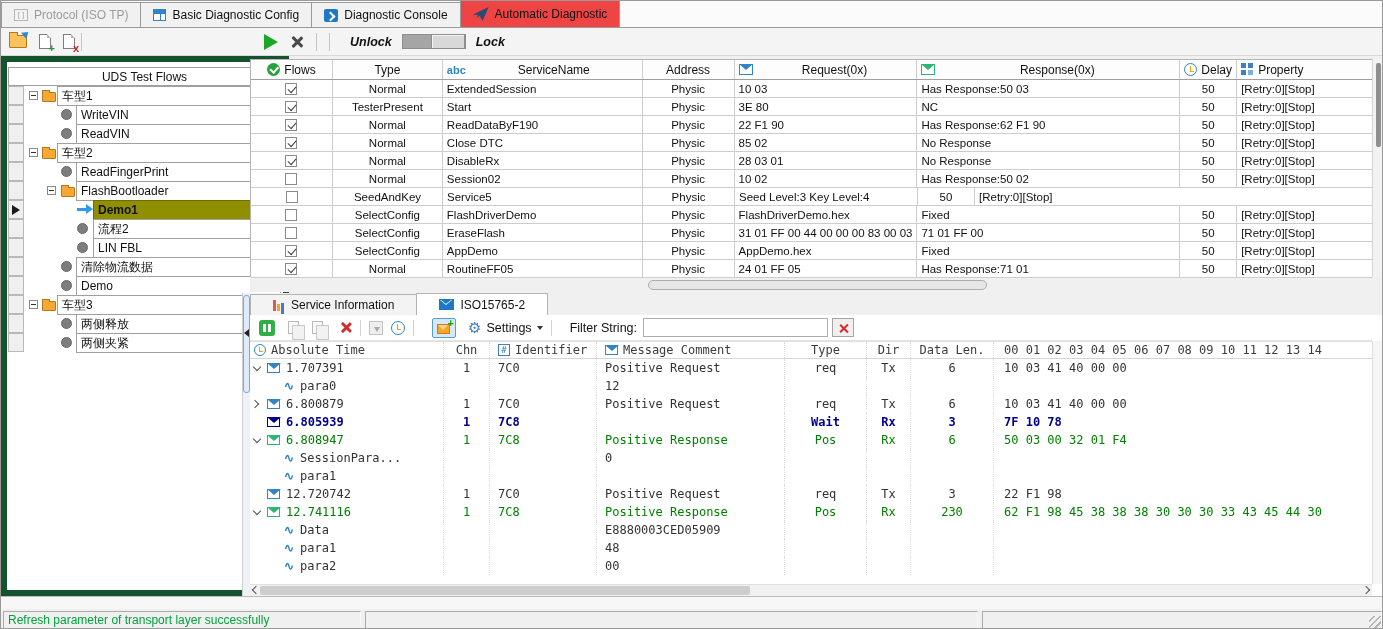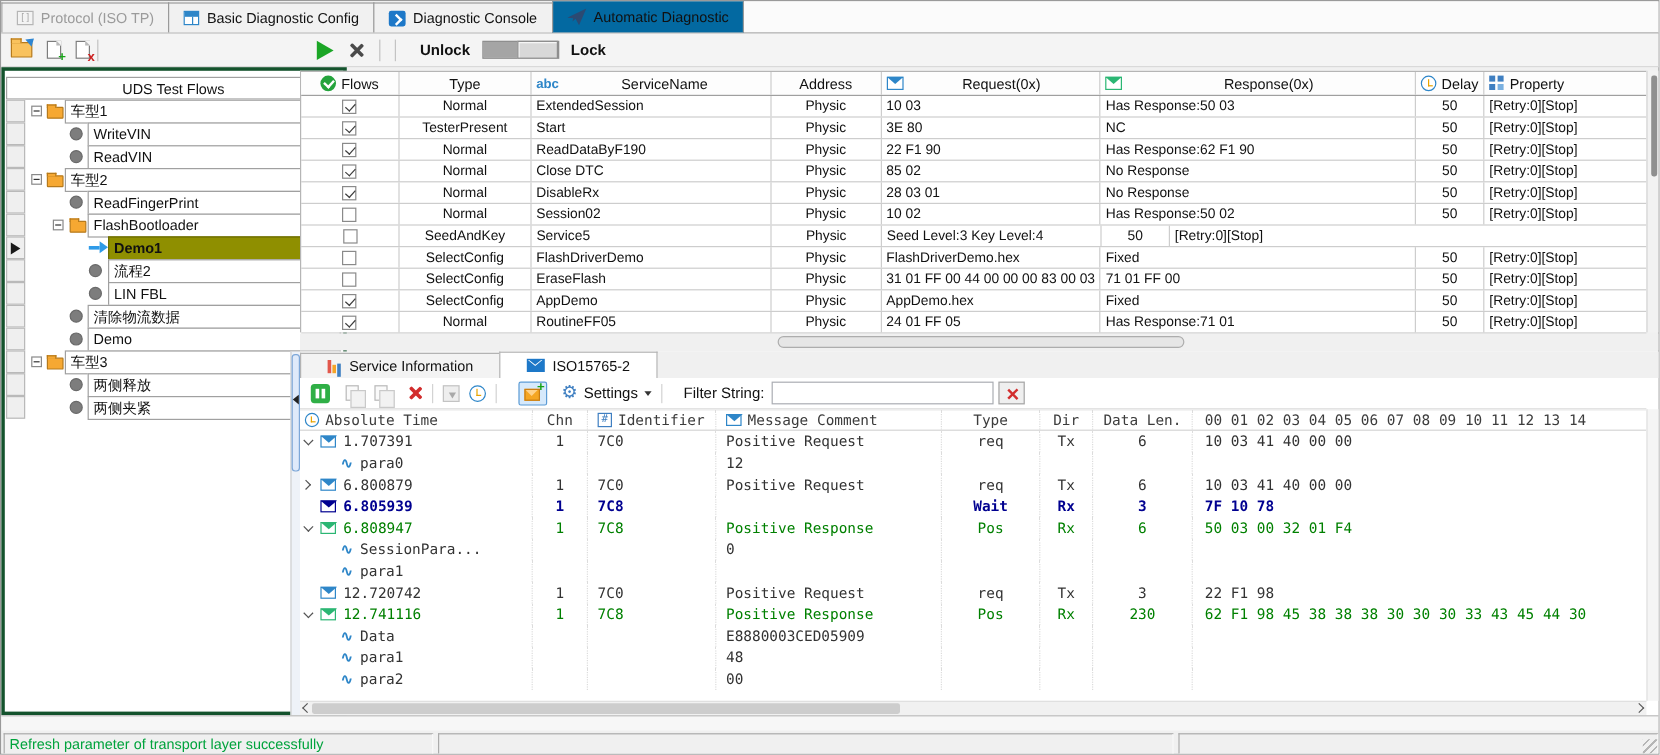--- a/index.html
+++ b/index.html
@@ -6,21 +6,21 @@
   *{box-sizing:border-box;}
   .app{position:relative;width:1383px;height:629px;background:#f0f0f0;
        font-family:"Liberation Sans","DejaVu Sans",sans-serif;font-size:12px;color:#111;
        border:1px solid #9a9a9a;overflow:hidden;}
 
   
   .tabbar{position:absolute;left:0;top:0;width:1383px;height:27px;background:#fbfbfb;
           border-bottom:1px solid #9a9a9a;display:flex;align-items:flex-end;}
   .tab{height:25px;display:flex;align-items:center;gap:6px;padding:0 12px;
        border:1px solid #9a9a9a;border-bottom:none;background:#f1f1f1;margin-right:-1px;}
-  .tab.t-active{height:27px;background:#0369a1;position:relative;z-index:2;font-weight:bold;font-weight:normal;}
+  .tab.t-active{height:27px;background:#ef4444;position:relative;z-index:2;font-weight:bold;font-weight:normal;}
   .tab.t-disabled{color:#9b9b9b;}
   .ti{display:inline-block;position:relative;flex:none;}
   .ti-protocol{width:14px;height:12px;border:1px solid #b5b5b5;background:#f3f3f3;color:#a8a8a8;
                font-size:8px;line-height:10px;text-align:center;}
   .ti-protocol::before{content:"[ ]";}
   .ti-config{width:13px;height:12px;border:1px solid #2e86c8;background:#fff;}
   .ti-config::before{content:'';position:absolute;left:0;top:0;right:0;height:4px;background:#2e86c8;}
   .ti-config::after{content:'';position:absolute;left:6px;top:4px;bottom:0;width:1px;background:#2e86c8;}
   .ti-console{width:14px;height:13px;background:#1d78c8;border-radius:2px;}
   .ti-console::before{content:'';position:absolute;left:3px;top:4px;width:5px;height:5px;
@@ -38,28 +38,28 @@
   .tb-open::after{content:'';position:absolute;right:-3px;top:-6px;border-left:6px solid #2f86d2;border-top:4px solid transparent;border-bottom:4px solid transparent;transform:rotate(-40deg);}
   .doc{width:12px;height:15px;background:#fff;border:1px solid #7d7d7d;margin-left:12px;position:relative;}
   .doc::before{content:'';position:absolute;right:-1px;top:-1px;border-top:4px solid #f4f4f4;border-left:4px solid #b9b9b9;}
   .doc .badge{position:absolute;right:-5px;bottom:-5px;font-size:11px;font-weight:bold;line-height:10px;}
   .badge.add{color:#17a317;} .badge.del{color:#cc2222;}
   .tb-play{margin-left:176px;width:0;height:0;border-left:14px solid #1ba626;border-top:8px solid transparent;border-bottom:8px solid transparent;}
   .xmark{position:relative;width:14px;height:14px;}
   .xmark::before,.xmark::after{content:'';position:absolute;left:6px;top:0;width:2.5px;height:14px;background:#4a4a4a;border-radius:1px;}
   .xmark::before{transform:rotate(45deg);} .xmark::after{transform:rotate(-45deg);}
   .tb-stop{margin-left:12px;}
-  .lockwrap{display:flex;align-items:flex-end;gap:10px;margin-left:14px;}
+  .lockwrap{display:flex;align-items:flex-end;gap:10px;margin-left:14px;font-style:italic;}
   .locklbl{font-weight:bold;font-size:12.5px;}
   .toggle{width:64px;height:15px;background:#c9c9c9;border:1px solid #8e8e8e;position:relative;}
   .toggle .half-l{position:absolute;left:0;top:0;bottom:0;width:46%;background:#a5a5a5;}
   .toggle .thumb{position:absolute;right:0;top:-1px;bottom:-1px;width:55%;background:#d8d8d8;border:1px solid #8e8e8e;box-shadow:inset 1px 1px 0 #f6f6f6;}
 
   
-  .leftpanel{position:absolute;left:0;top:55px;width:288px;height:540px;background:#fff;border:3px solid #14532d;}
+  .leftpanel{position:absolute;left:0;top:55px;width:288px;height:540px;background:#fff;border:6px solid #14532d;}
   .tree-h{position:absolute;left:1px;top:5px;right:2px;height:19px;border:1px solid #a0a0a0;background:#fff;
           display:flex;align-items:center;justify-content:center;font-size:12px;}
   .tree-rows{position:absolute;left:0;top:24px;right:0;}
   .trow-l{position:relative;height:19px;}
   .rowhdr{position:absolute;left:1px;top:0;width:16px;height:19px;background:#efefef;border:1px solid #b9b9b9;}
   .rowptr{position:absolute;left:3px;top:4px;border-left:8px solid #1a1a1a;border-top:5px solid transparent;border-bottom:5px solid transparent;}
   .expbox{position:absolute;top:5px;width:9px;height:9px;background:#fff;border:1px solid #898989;}
   .expbox::before{content:'';position:absolute;left:1px;top:3px;width:5px;height:1px;background:#333;}
   .lvl-0 .expbox{left:22px;} .lvl-1 .expbox{left:40px;}
   .nodeic{position:absolute;top:4px;}

